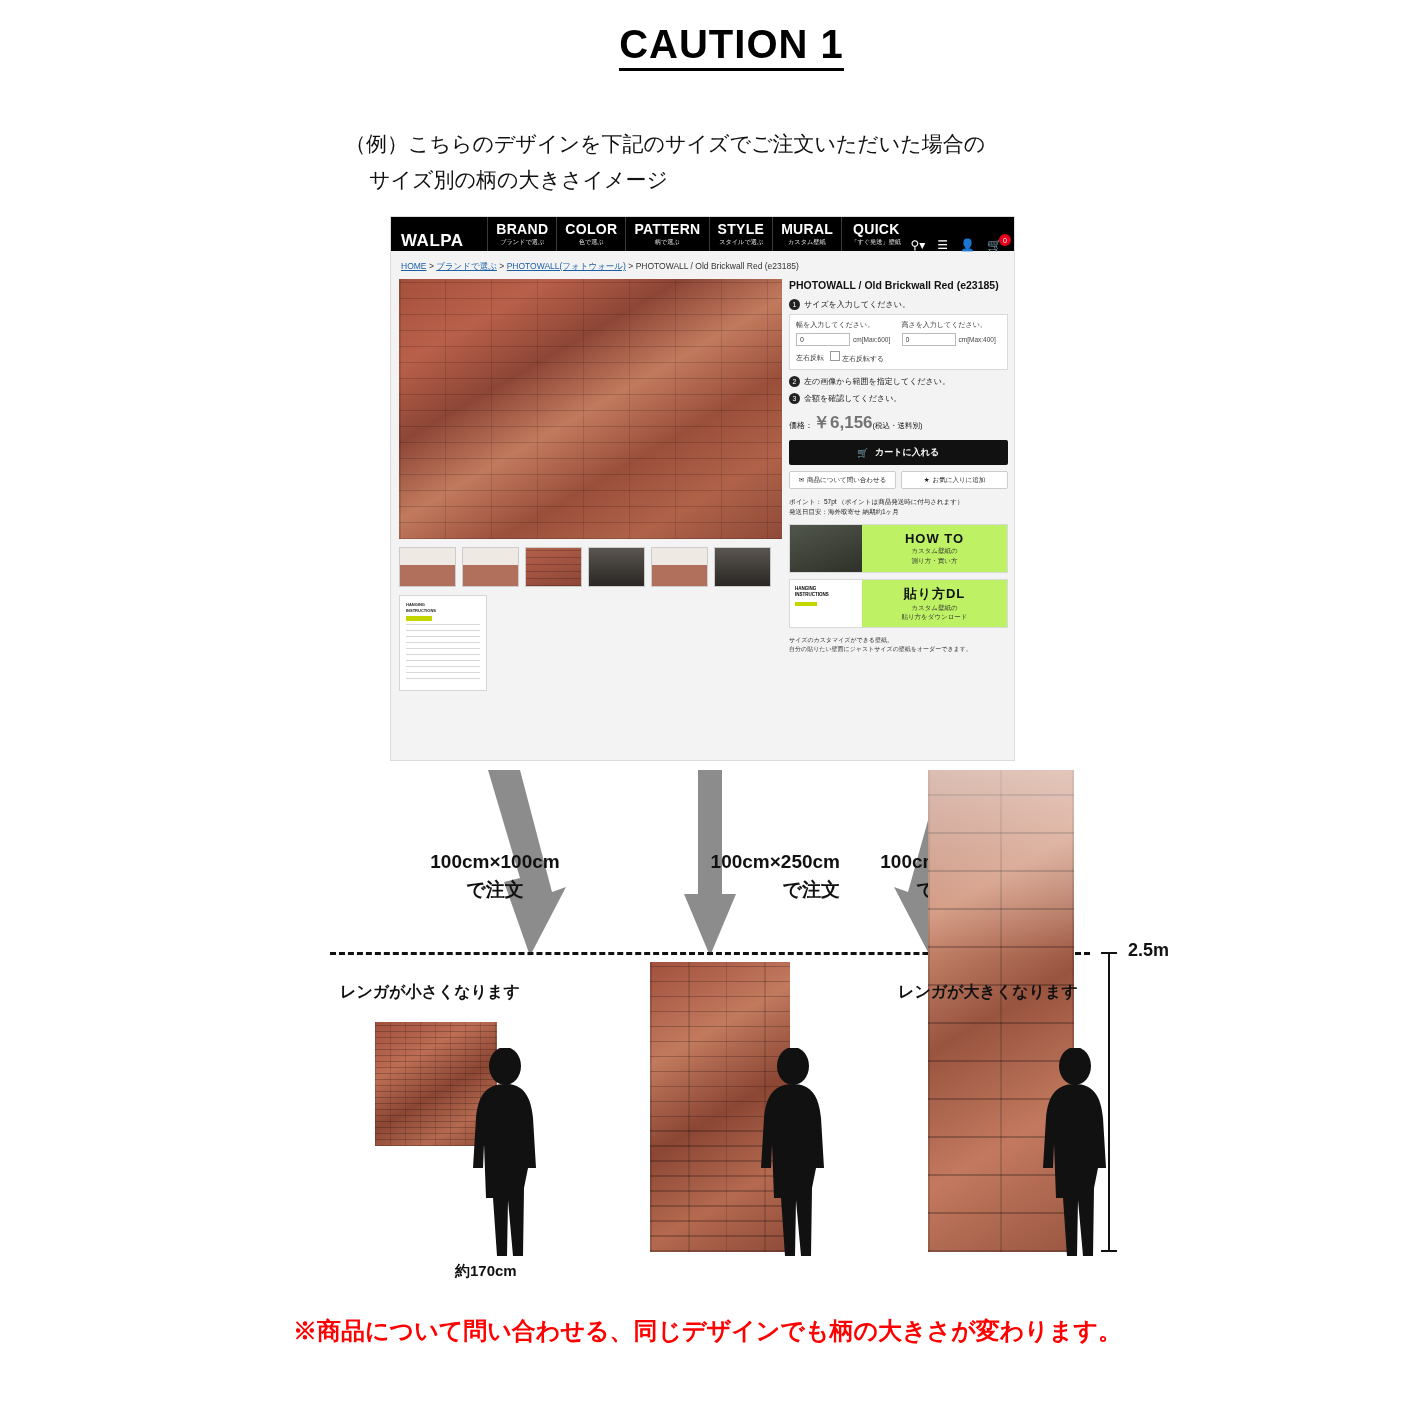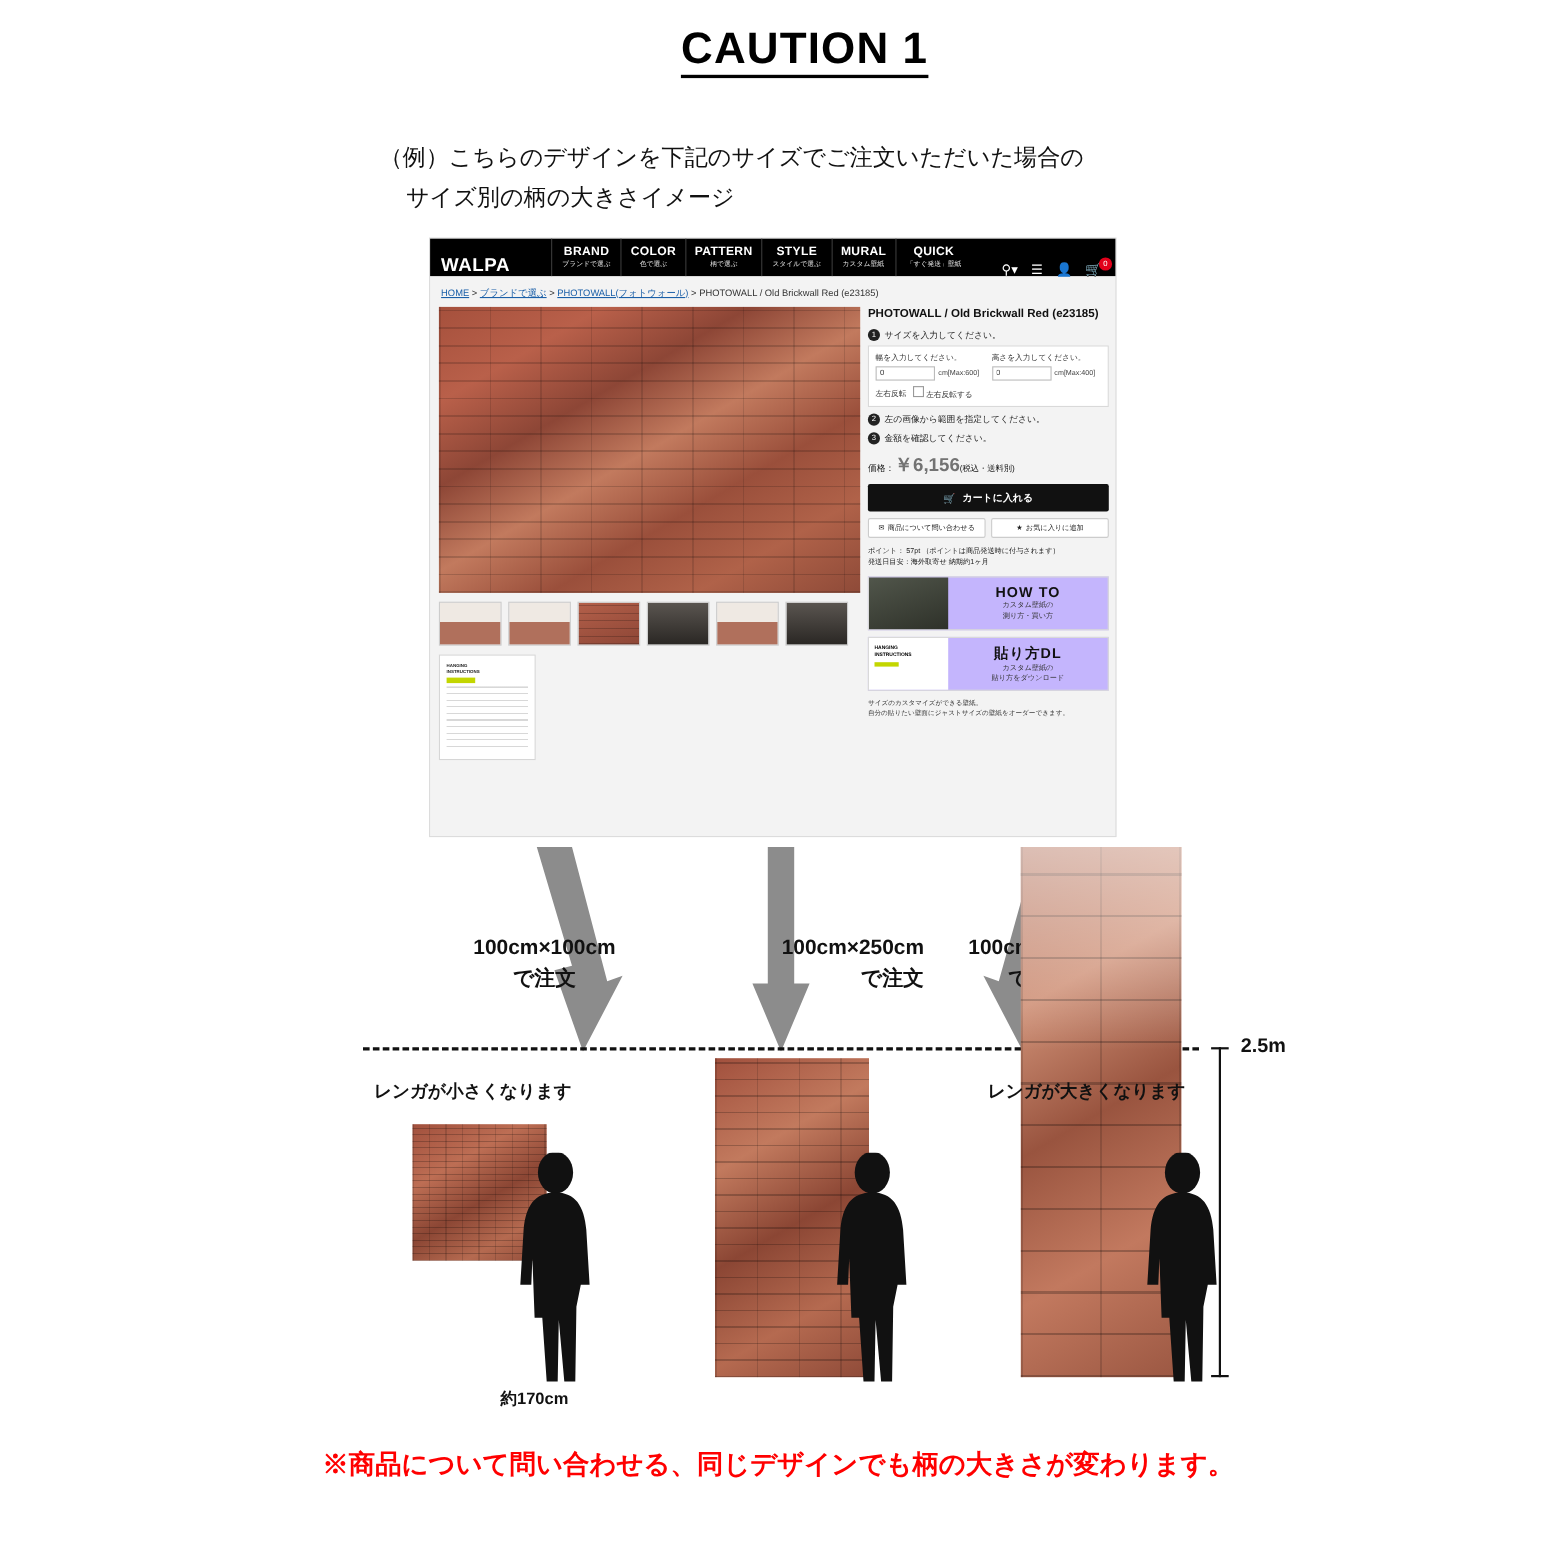--- a/index.html
+++ b/index.html
@@ -38,21 +38,21 @@
   .logo{
     color:#fff;font-size:17px;font-weight:bold;letter-spacing:.5px;
     padding-left:10px;width:110px;box-sizing:border-box;
   }
   .nav-items{display:flex;align-items:center;height:100%;flex:1;}
   .nav-item{
     color:#fff;text-align:center;padding:0 8px;height:100%;
     display:flex;flex-direction:column;justify-content:center;align-items:center;
     border-left:1px solid #3a3a3a;box-sizing:border-box;min-width:58px;
   }
-  .nav-item .t1{font-size:11px;font-weight:bold;letter-spacing:.3px;}
+  .nav-item .t1{font-size:14px;font-weight:bold;letter-spacing:.3px;}
   .nav-item .t2{font-size:6.5px;transform:scale(.95);color:#e7e7e7;margin-top:1px;white-space:nowrap;}
   .nav-icons{display:flex;align-items:center;gap:12px;padding-right:12px;color:#fff;}
   .nav-icons .ic{font-size:12px;line-height:1;position:relative;}
   .cart-badge{
     position:absolute;right:-9px;top:-5px;background:#e2001a;color:#fff;
     font-size:7px;border-radius:50%;width:12px;height:12px;
     display:flex;align-items:center;justify-content:center;
   }
 
   .crumbs{
@@ -113,21 +113,21 @@
     background:#111;color:#fff;height:25px;display:flex;align-items:center;justify-content:center;
     gap:6px;font-size:9px;font-weight:bold;border-radius:2px;
   }
   .two-btn{display:flex;gap:5px;margin-top:6px;}
   .sm-btn{
     flex:1;background:#fff;border:1px solid #ccc;height:16px;font-size:6.5px;color:#222;
     display:flex;align-items:center;justify-content:center;gap:3px;border-radius:2px;
   }
   .pts{margin-top:8px;font-size:6.5px;color:#222;line-height:1.6;}
   .howto{
-    margin-top:6px;display:flex;border:1px solid #d9d9d9;background:#c4b5fd;height:47px;
+    margin-top:6px;display:flex;border:1px solid #d9d9d9;background:#bef264;height:47px;
   }
   .howto .img{width:72px;background:linear-gradient(160deg,#51564b,#2e3129);}
   .howto .img.doc{background:#fff;position:relative;}
   .howto .img.doc .hd{position:absolute;left:5px;top:6px;font-size:4.5px;font-weight:bold;line-height:1.3;}
   .howto .img.doc .hg{position:absolute;left:5px;top:22px;width:22px;height:4px;background:#c3d600;}
   .howto .txt{flex:1;display:flex;flex-direction:column;align-items:center;justify-content:center;}
   .howto .txt .big{font-size:13px;font-weight:bold;letter-spacing:1px;color:#111;}
   .howto .txt .sub{font-size:6.5px;color:#333;line-height:1.5;text-align:center;}
   .foot-note{margin-top:8px;font-size:6px;color:#333;line-height:1.6;}
 

